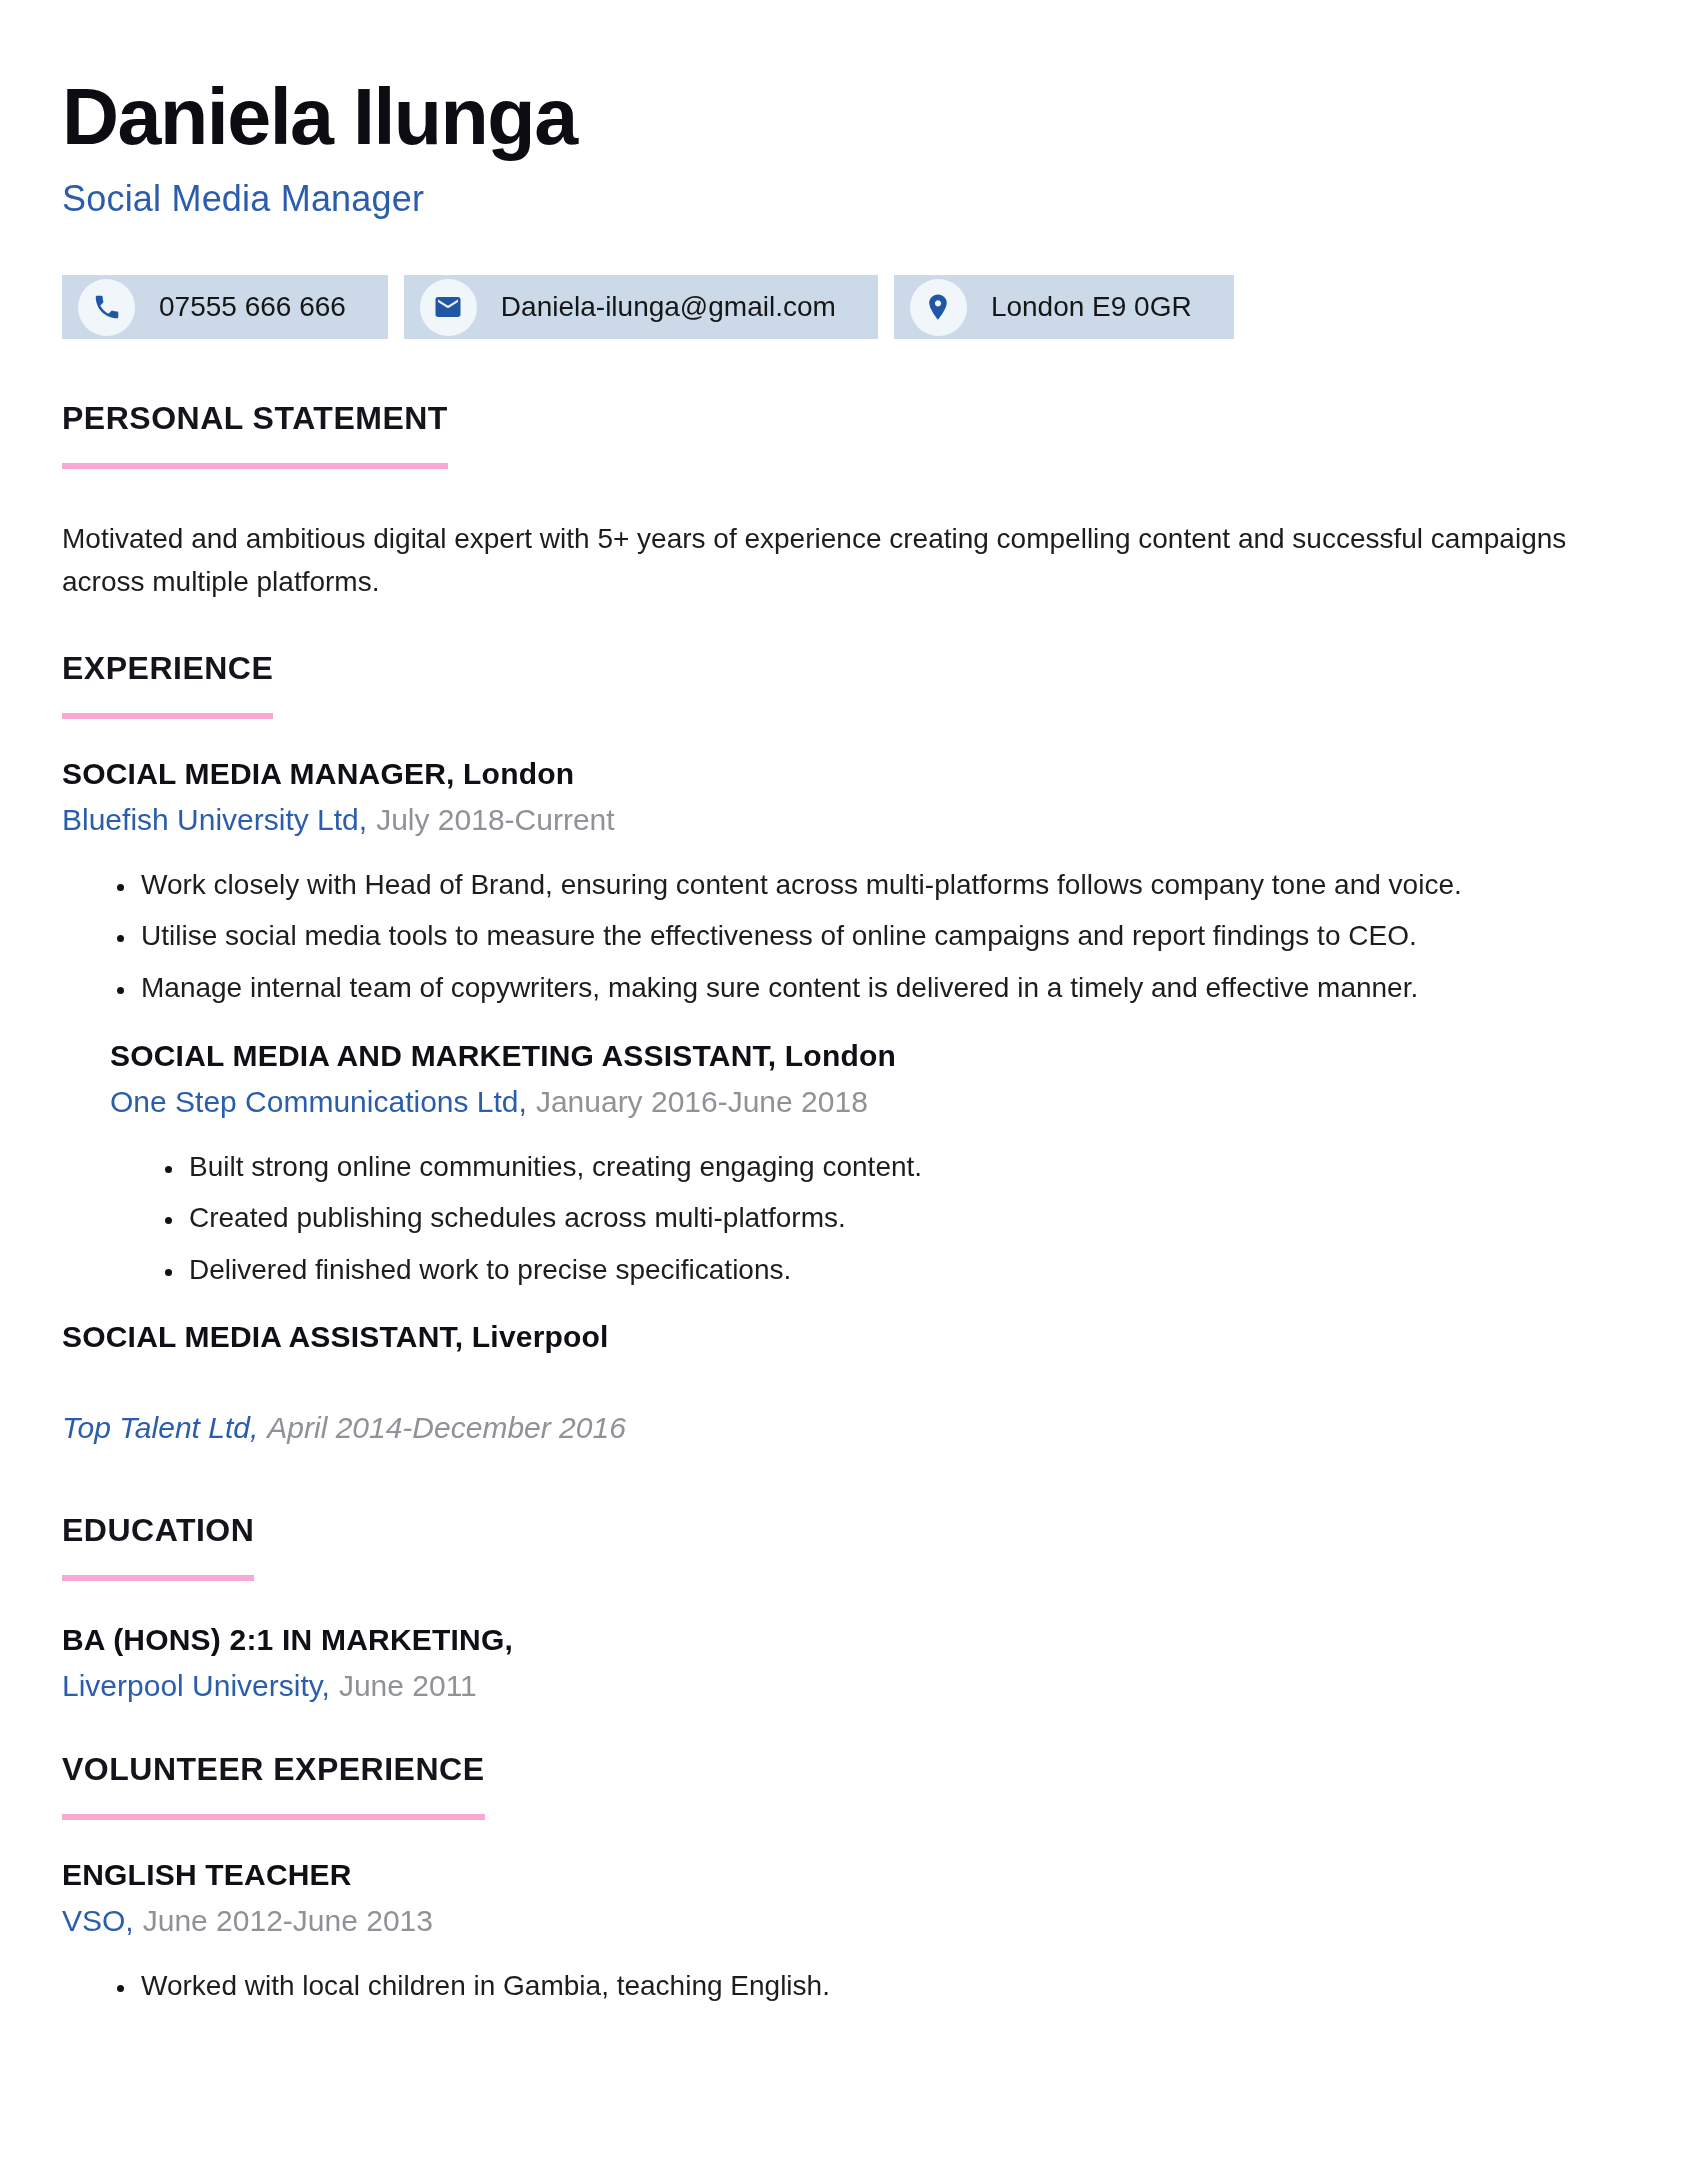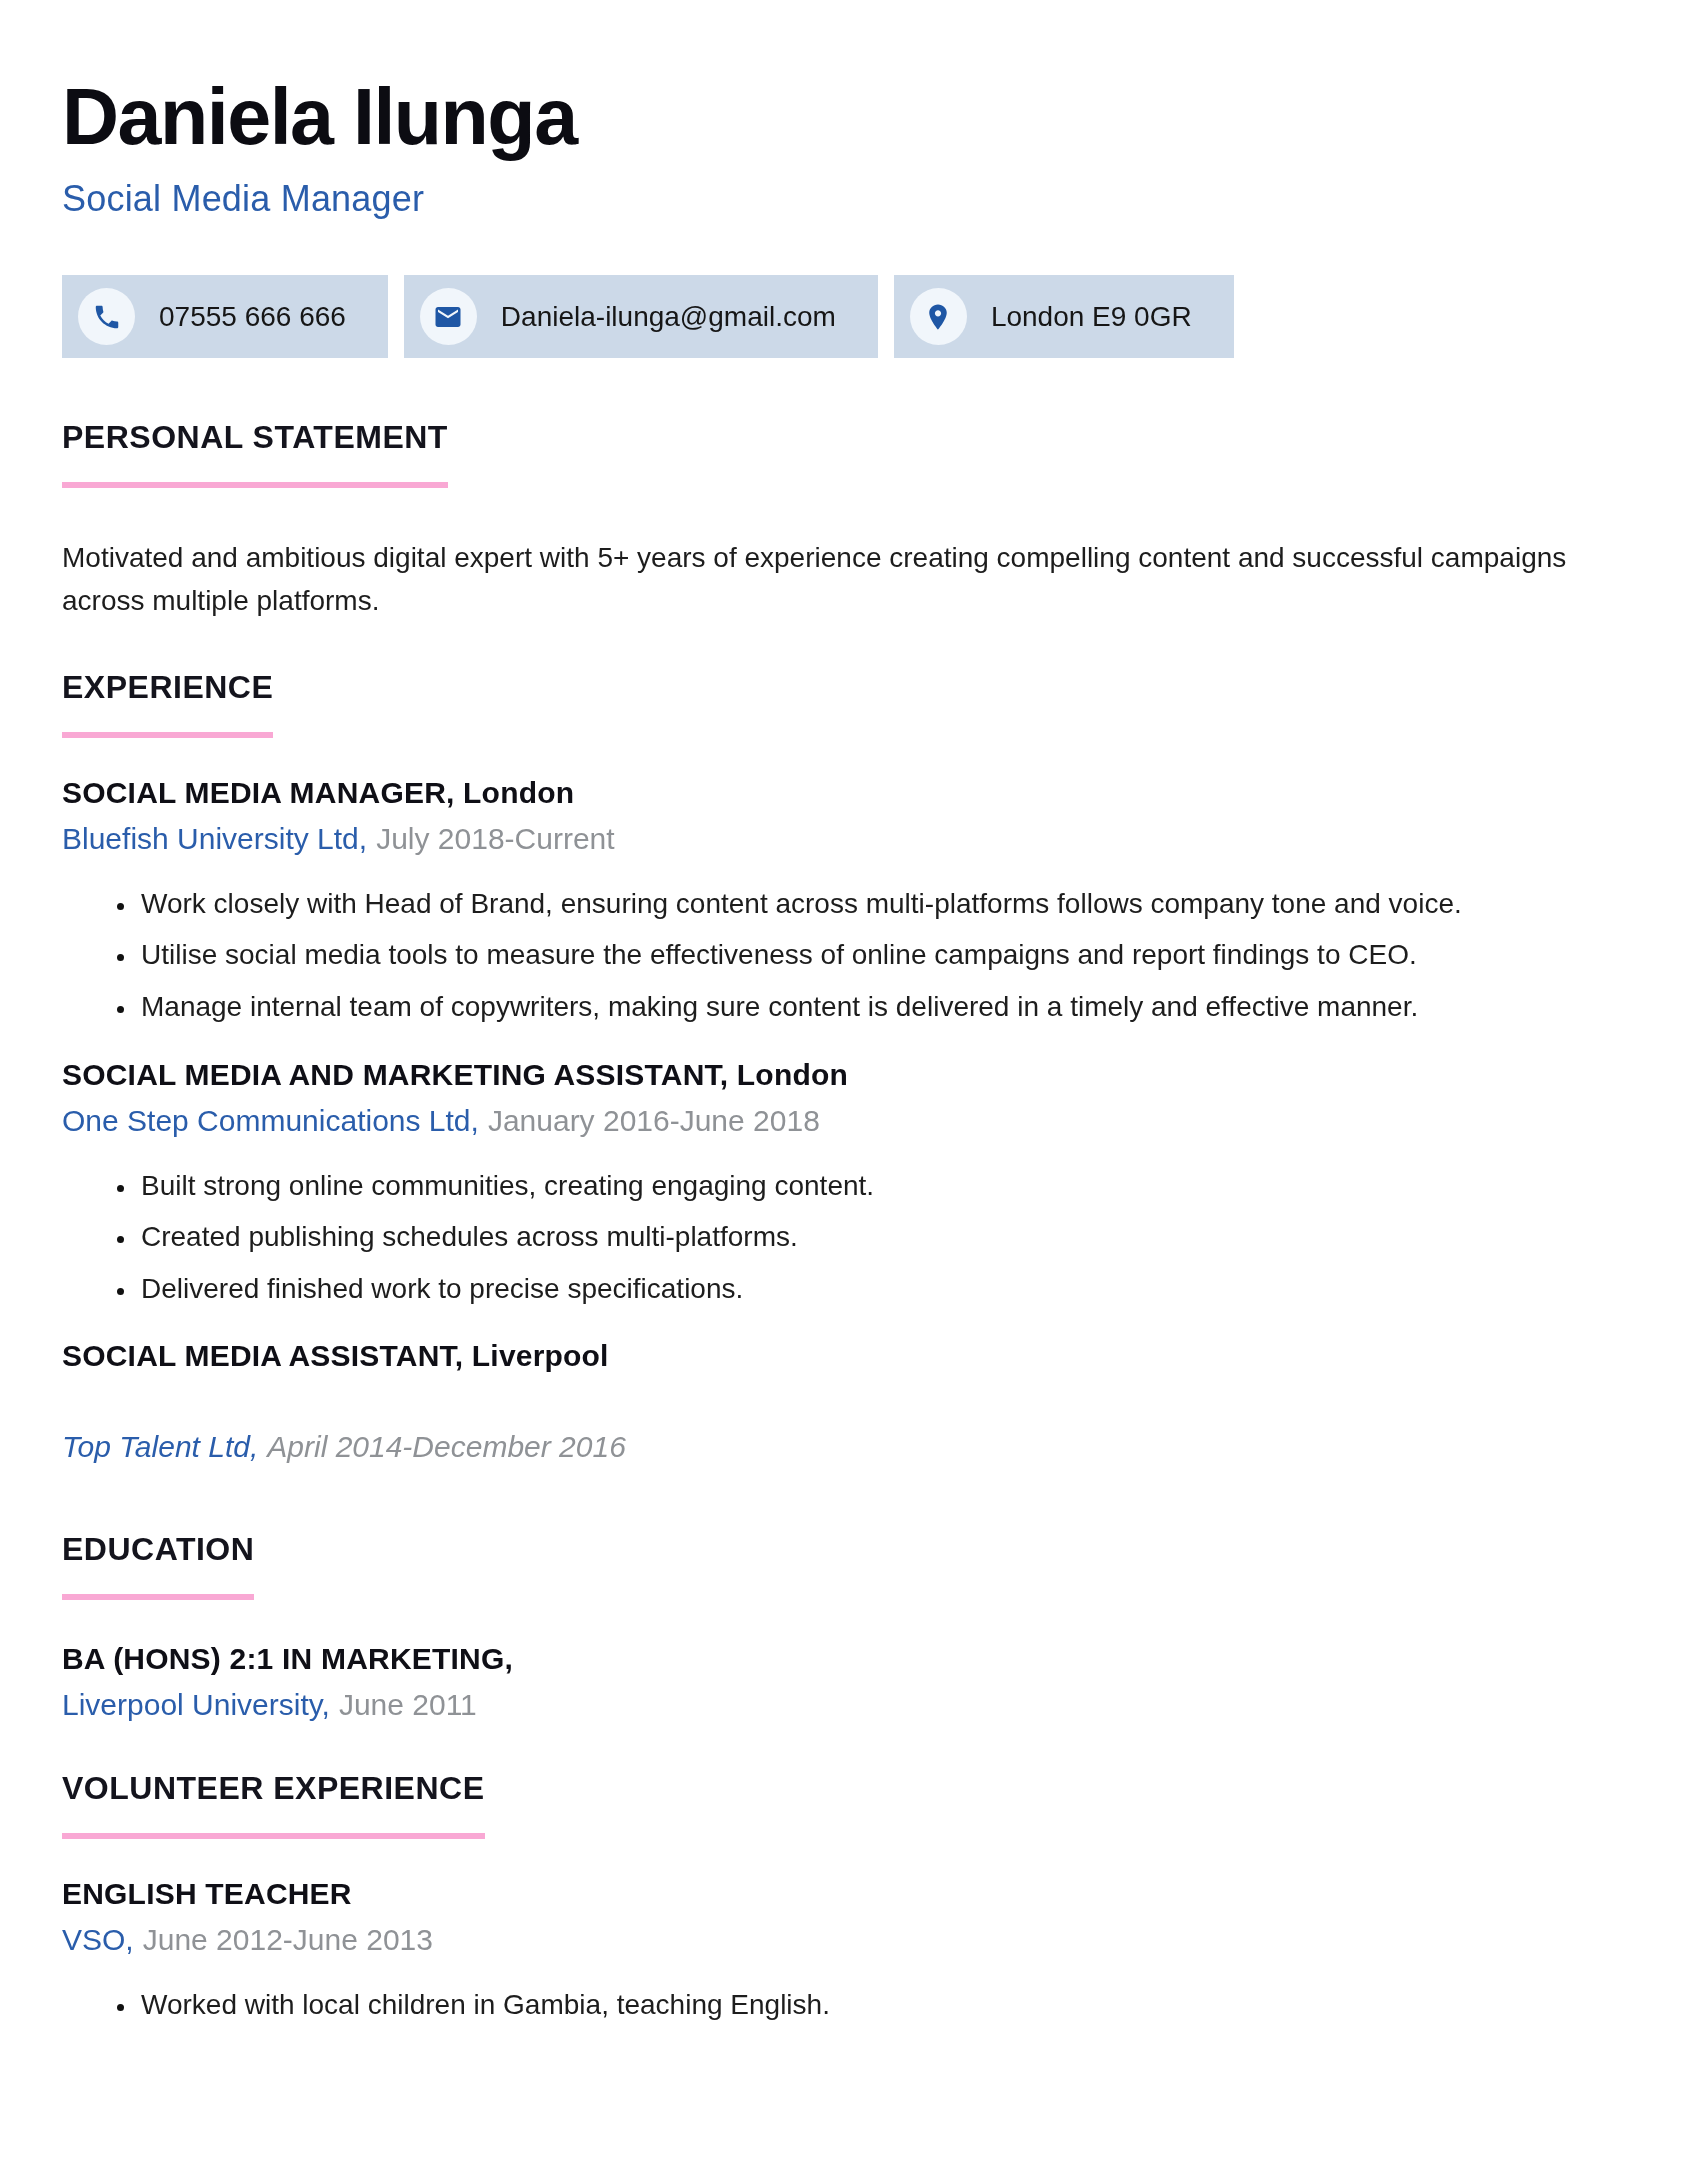--- a/index.html
+++ b/index.html
@@ -20,21 +20,21 @@
   }
   .job-title {
     margin-top: 22px; font-size: 36px; font-weight: 400;
     color: #2a5dab; letter-spacing: 0.2px;
   }
 
   
   .contact-bar { margin-top: 55px; display: flex; gap: 16px; }
   .chip {
     display: flex; align-items: center;
-    background: #ccd9e8; height: 83px; padding: 0 42px 0 16px;
+    background: #ccd9e8; height: 64px; padding: 0 42px 0 16px;
   }
   .chip .icon-circle {
     width: 57px; height: 57px; border-radius: 50%;
     background: #f1f6fb; display: flex; align-items: center; justify-content: center;
     flex: 0 0 auto;
   }
   .chip .icon-circle svg { width: 30px; height: 30px; fill: #1f57a5; }
   .chip .chip-text { margin-left: 24px; font-size: 28px; color: #161616; }
 
   
@@ -118,21 +118,21 @@
       <div class="job-subline">
         <span class="company">Bluefish University Ltd,</span><span class="dates">July 2018-Current</span>
       </div>
       <ul class="bullets">
         <li>Work closely with Head of Brand, ensuring content across multi-platforms follows company tone and voice.</li>
         <li>Utilise social media tools to measure the effectiveness of online campaigns and report findings to CEO.</li>
         <li>Manage internal team of copywriters, making sure content is delivered in a timely and effective manner.</li>
       </ul>
     </div>
 
-    <div class="job" style="margin-top:30px;">
+    <div class="job" style="margin-top:30px;margin-left:48px;">
       <div class="job-heading">SOCIAL MEDIA AND MARKETING ASSISTANT, London</div>
       <div class="job-subline">
         <span class="company">One Step Communications Ltd,</span><span class="dates">January 2016-June 2018</span>
       </div>
       <ul class="bullets">
         <li>Built strong online communities, creating engaging content.</li>
         <li>Created publishing schedules across multi-platforms.</li>
         <li>Delivered finished work to precise specifications.</li>
       </ul>
     </div>

